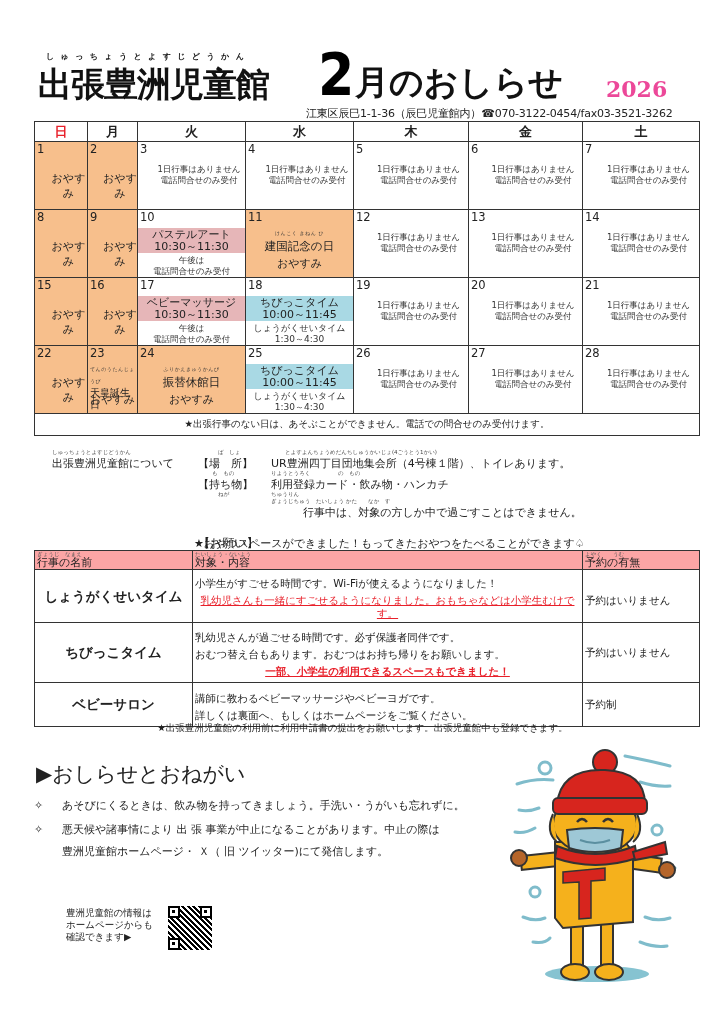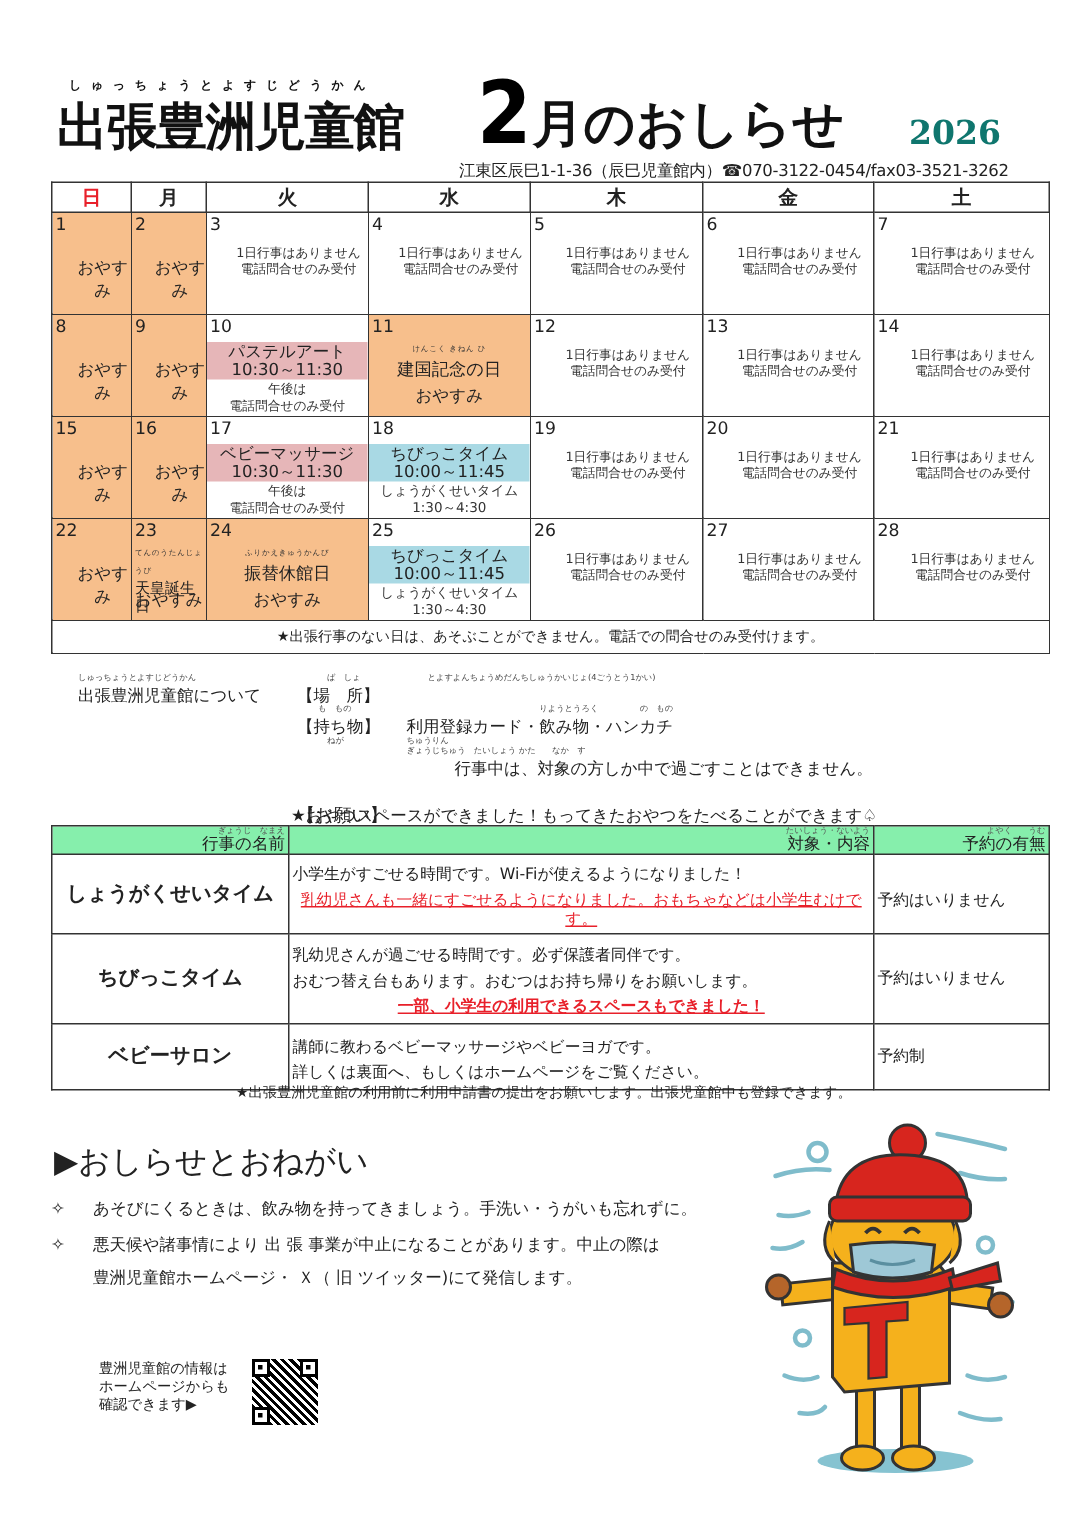--- a/index.html
+++ b/index.html
@@ -4,21 +4,21 @@
 <style>
   * { box-sizing: border-box; margin: 0; padding: 0; }
   body { width: 725px; height: 1024px; background: #fff; font-family: "DejaVu Sans", sans-serif; color: #222; position: relative; overflow: hidden; }
   .abs { position: absolute; }
 
   
   .ruby-top { left: 46px; top: 51px; font-size: 8px; letter-spacing: 6.4px; font-weight: bold; color:#111; }
   .org-title { left: 38px; top: 62px; font-size: 34px; font-weight: 700; letter-spacing: -1px; color:#111; font-family: "DejaVu Sans", sans-serif; }
   .month-num { left: 318px; top: 46px; font-size: 58px; font-weight: 900; color:#000; line-height: 1; transform: scaleX(0.9); transform-origin: left; }
   .month-title { left: 355px; top: 60px; font-size: 34px; font-weight: bold; color:#111;text-align:center; }
-  .year { left: 606px; top: 76px; font-size: 22px; font-weight: bold; font-family: "DejaVu Serif", serif; color:#0f766e; }
+  .year { left: 606px; top: 76px; font-size: 22px; font-weight: bold; font-family: "DejaVu Serif", serif; color:#ec4899; }
   .address { left: 306px; top: 106px; font-size: 11px; color:#222; letter-spacing: -0.2px; white-space: nowrap; }
 
   
   .cal { left: 34px; top: 121px; width: 665px; border: 1.5px solid #333; border-collapse: collapse; position: absolute; table-layout: fixed; }
   .cal td, .cal th { border: 1.5px solid #333; vertical-align: top; }
   .cal th { height: 20px; font-size: 13px; font-weight: bold; text-align: center; vertical-align: middle; background: #fff; }
   .cal th.sun { color: #e8202a; }
   .cal td { height: 68px; font-size: 10px; position: relative; background: #fff; }
   .cal td.off { background: #f7bf8c; }
   .dnum { position: absolute; left: 2px; top: 0px; font-size: 11.5px; color: #222; }
@@ -36,21 +36,21 @@
   .hol-oyasumi { position:absolute; left:0; right:0; top: 46px; text-align:center; font-size: 11px; }
   .note-row td { height: 22px; text-align: center; vertical-align: middle; font-size: 9.5px; }
 
   
   .info-ruby { font-size: 5.5px; color:#444; line-height: 7px; }
   .info-left { left: 52px; top: 449px; font-size: 11px; }
   .oyatsu { left: 194px; top: 536px; font-size: 11px; white-space: nowrap; }
 
   
   .evt { left: 34px; top: 550px; width: 665px; position: absolute; border-collapse: collapse; border: 1.5px solid #333; table-layout: fixed; }
-  .evt th { background: #86efac; border: 1.5px solid #333; text-align: right; font-weight: normal; font-size: 11px; height: 14px; padding: 0 2px; vertical-align: bottom; line-height: 12px; }
+  .evt th { background: #fca5a5; border: 1.5px solid #333; text-align: left; font-weight: normal; font-size: 11px; height: 14px; padding: 0 2px; vertical-align: bottom; line-height: 12px; }
   .evt td { border: 1.5px solid #333; font-size: 10.5px; vertical-align: middle; padding: 2px 2px; line-height: 13px; }
   .evt td.name { text-align: center; font-weight: bold; font-size: 13.5px; }
   .red-ul { color: #e8202a; text-decoration: underline; text-align: center; }
   .rt { font-size: 5.5px; color: #555; display:block; line-height: 6px; height: 6px; }
   .footnote2 { left: 0; width: 725px; top: 722px; text-align:center; font-size: 9.5px; }
 
   
   .notice-title { left: 36px; top: 760px; font-size: 21px; }
   .notice { font-size: 11px; line-height: 14px; white-space: nowrap; }
 
@@ -235,27 +235,28 @@
   <div class="info-ruby">しゅっちょうとよすじどうかん</div>
   <div>出張豊洲児童館について</div>
 </div>
 
 <div class="abs" style="left:198px; top:449px;">
   <div class="info-ruby" style="padding-left:20px;">ば　しょ</div>
   <div style="font-size:11px;">【場　所】</div>
 </div>
 <div class="abs" style="left:271px; top:449px;">
   <div class="info-ruby" style="padding-left:14px;">とよすよんちょうめだんちしゅうかいじょ(4ごうとう1かい)</div>
+  <div style="font-size:11px; white-space:nowrap;">UR豊洲四丁目団地集会所（4号棟１階）、トイレあります。</div>
 </div>
 
 <div class="abs" style="left:198px; top:470px;">
   <div class="info-ruby" style="padding-left:14px;">も　もの</div>
   <div style="font-size:11px;">【持ち物】</div>
 </div>
-<div class="abs" style="left:271px; top:470px;text-align:right;">
+<div class="abs" style="left:271px; top:470px;">
   <div class="info-ruby" style="white-space:pre;">りようとうろく　　　　　の　もの</div>
   <div style="font-size:11px; white-space:nowrap;">利用登録カード・飲み物・ハンカチ</div>
 </div>
 
 <div class="abs" style="left:198px; top:491px;">
   <div class="info-ruby" style="padding-left:20px;">ねが</div>
   <div style="font-size:12px;margin-top:37px;">【お願い】</div>
 </div>
 <div class="abs" style="left:271px; top:491px;">
   <div class="info-ruby">ちゅうりん</div>

